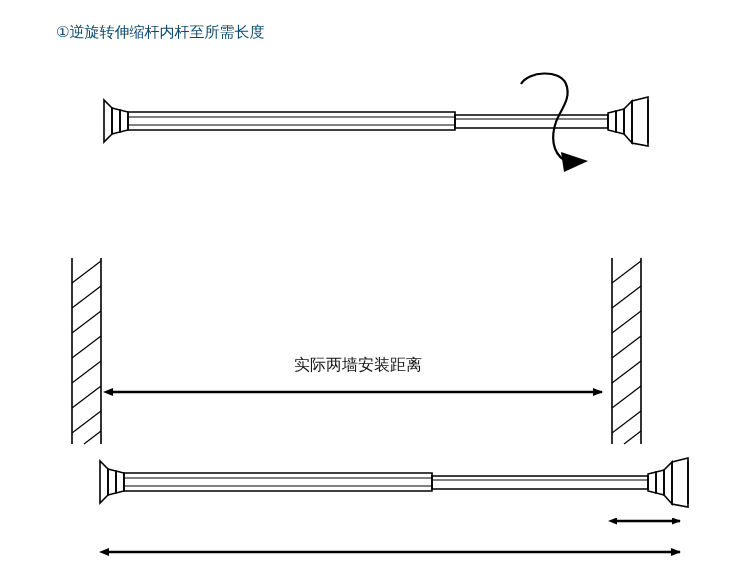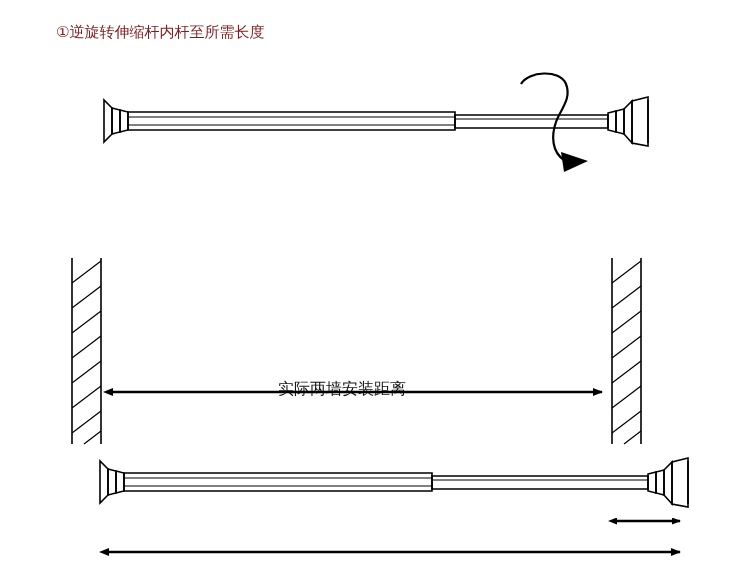--- a/index.html
+++ b/index.html
@@ -17,32 +17,32 @@
   }
   .page {
     position: relative;
     width: 750px;
     height: 580px;
   }
   .caption {
     position: absolute;
     font-size: 15px;
     line-height: 1.2;
-    color: #7f1d1d;
+    color: #0c4a6e;
     white-space: nowrap;
   }
   #caption-1 { left: 56px; top: 23px; }
   #caption-2 { left: 56px; top: 212px; }
   .label-text {
     position: absolute;
     font-size: 16px;
     color: #111111;
     white-space: nowrap;
   }
-  #distance-label { left: 278px; top: 355px; margin-top: 24px; }
+  #distance-label { left: 294px; top: 355px; }
   svg.layer {
     position: absolute;
     left: 0;
     top: 0;
     width: 750px;
     height: 580px;
     pointer-events: none;
   }
 </style>
 </head>

